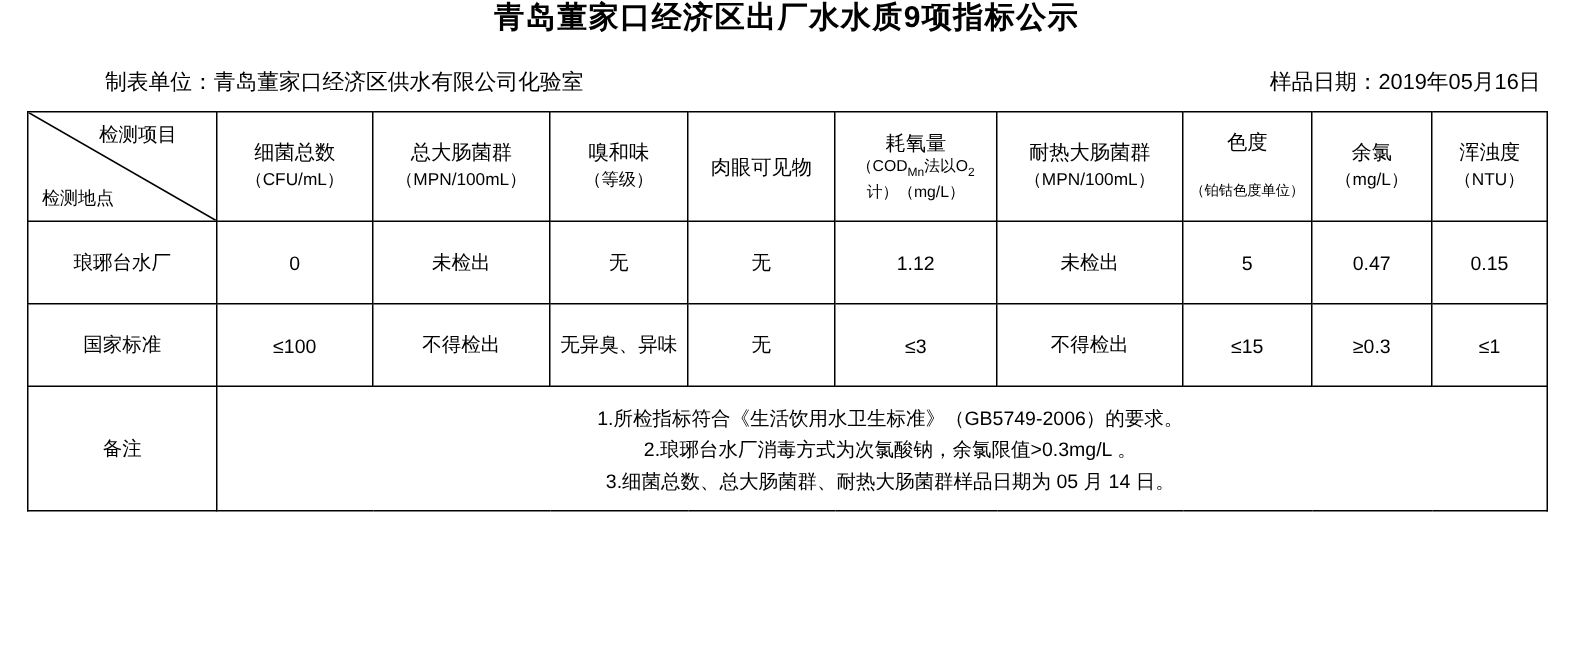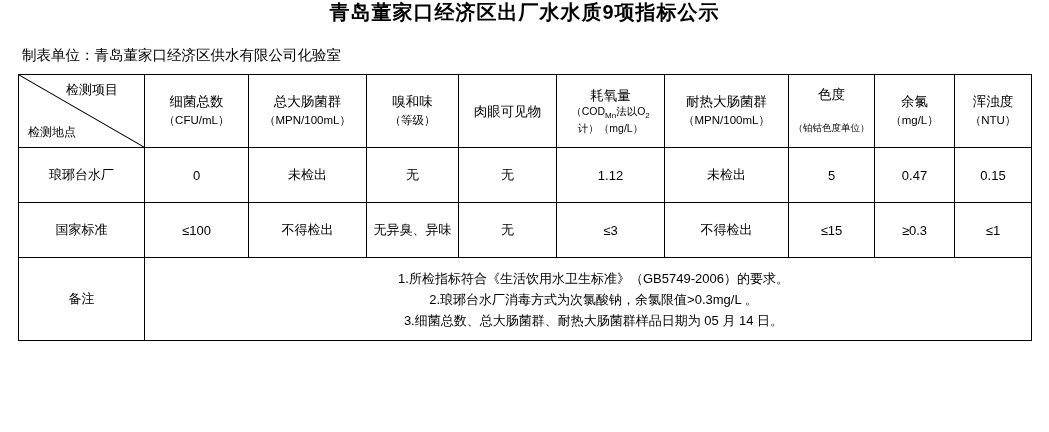--- a/index.html
+++ b/index.html
@@ -23,20 +23,21 @@
     margin: 0;
     line-height: 24px;
   }
   .meta-row {
     display: flex;
     justify-content: space-between;
     align-items: flex-start;
     padding: 22px 22px 0 22px;
     font-size: 14.5px;
     line-height: 18px;
+    margin-left: 48px;
   }
   .meta-left, .meta-right {
     white-space: nowrap;
   }
   .table-wrap {
     padding: 10px 18px 0 18px;
   }
   table.report {
     width: 1013px;
     border-collapse: collapse;
@@ -129,20 +130,21 @@
 </style>
 </head>
 <body>
 
 <div>
 
   <div class="page-title">青岛董家口经济区出厂水水质9项指标公示</div>
 
   <div class="meta-row">
     <div class="meta-left">制表单位：青岛董家口经济区供水有限公司化验室</div>
+    <div class="meta-right">样品日期：2019年05月16日</div>
   </div>
 
   <div class="table-wrap">
     <table class="report">
       <colgroup>
         <col style="width:126px">
         <col style="width:104px">
         <col style="width:118px">
         <col style="width:92px">
         <col style="width:98px">

